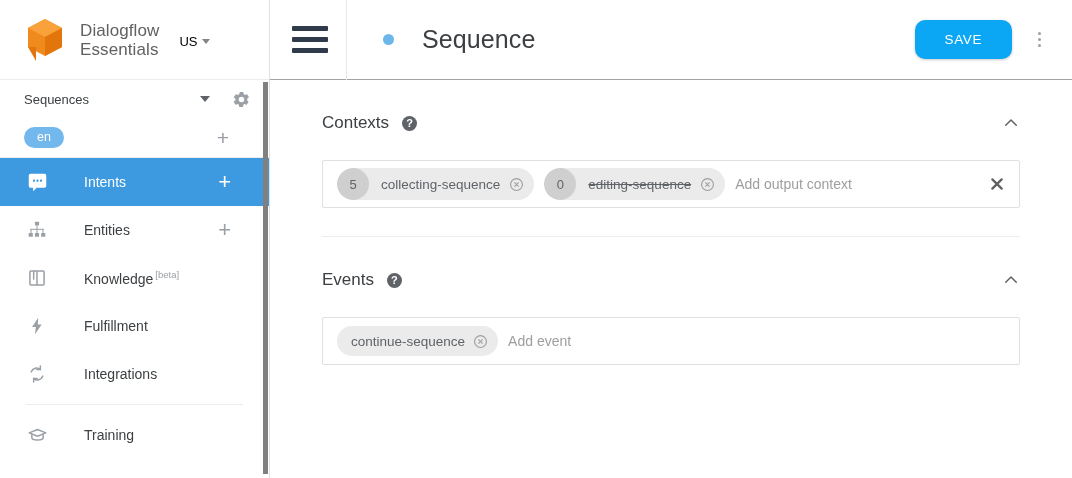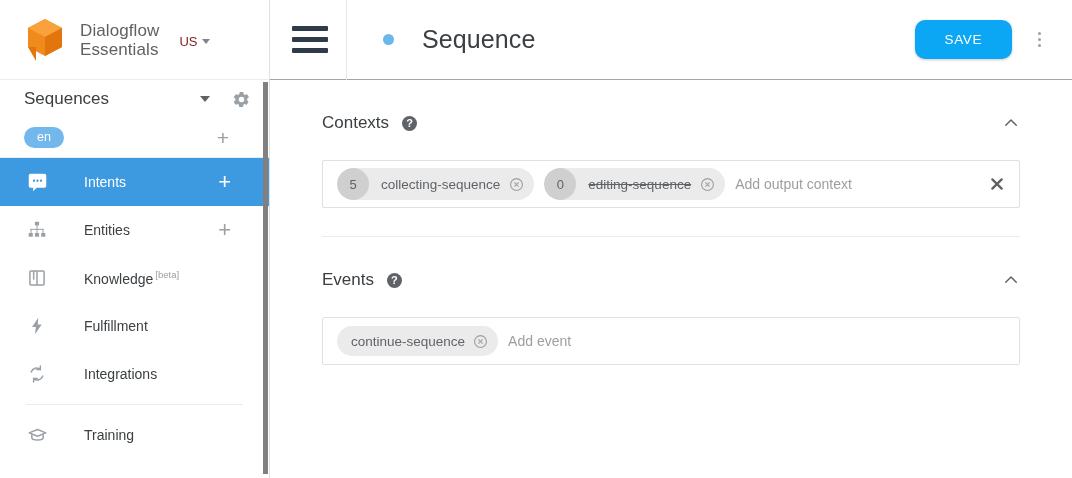--- a/index.html
+++ b/index.html
@@ -23,35 +23,35 @@
     height: 80px; display: flex; align-items: center;
     padding-left: 24px; gap: 14px;
     border-bottom: 1px solid #ececec;
   }
   .logo-cube { width: 42px; height: 46px; position: relative; flex: 0 0 42px; }
   .brand-text {
     font-size: 17px; line-height: 19px; color: #616161;
     letter-spacing: .1px; font-weight: 400;
   }
   .brand-region {
-    margin-left: 6px; font-size: 13px; color: #7f1d1d;
+    margin-left: 6px; font-size: 13px; color: #000000;
     display: flex; align-items: center; gap: 4px; align-self: center;
     padding-top: 4px;
   }
   .caret-down {
     width: 0; height: 0;
     border-left: 4px solid transparent; border-right: 4px solid transparent;
     border-top: 5px solid #80868b;
   }
 
   .agent-row {
     height: 38px; display: flex; align-items: center;
     padding: 0 18px 0 24px;
   }
-  .agent-name { font-size: 17px; color: #3c4043; flex: 1; }
+  .agent-name { font-size: 13px; color: #3c4043; flex: 1; }
   .agent-caret {
     width: 0; height: 0; margin-right: 22px;
     border-left: 5px solid transparent; border-right: 5px solid transparent;
     border-top: 6px solid #5f6368;
   }
   .gear-icon { width: 19px; height: 19px; color: #9aa0a6; }
 
   .lang-row {
     height: 40px; display: flex; align-items: center;
     padding: 0 18px 0 24px; border-bottom: 1px solid #ececec;

